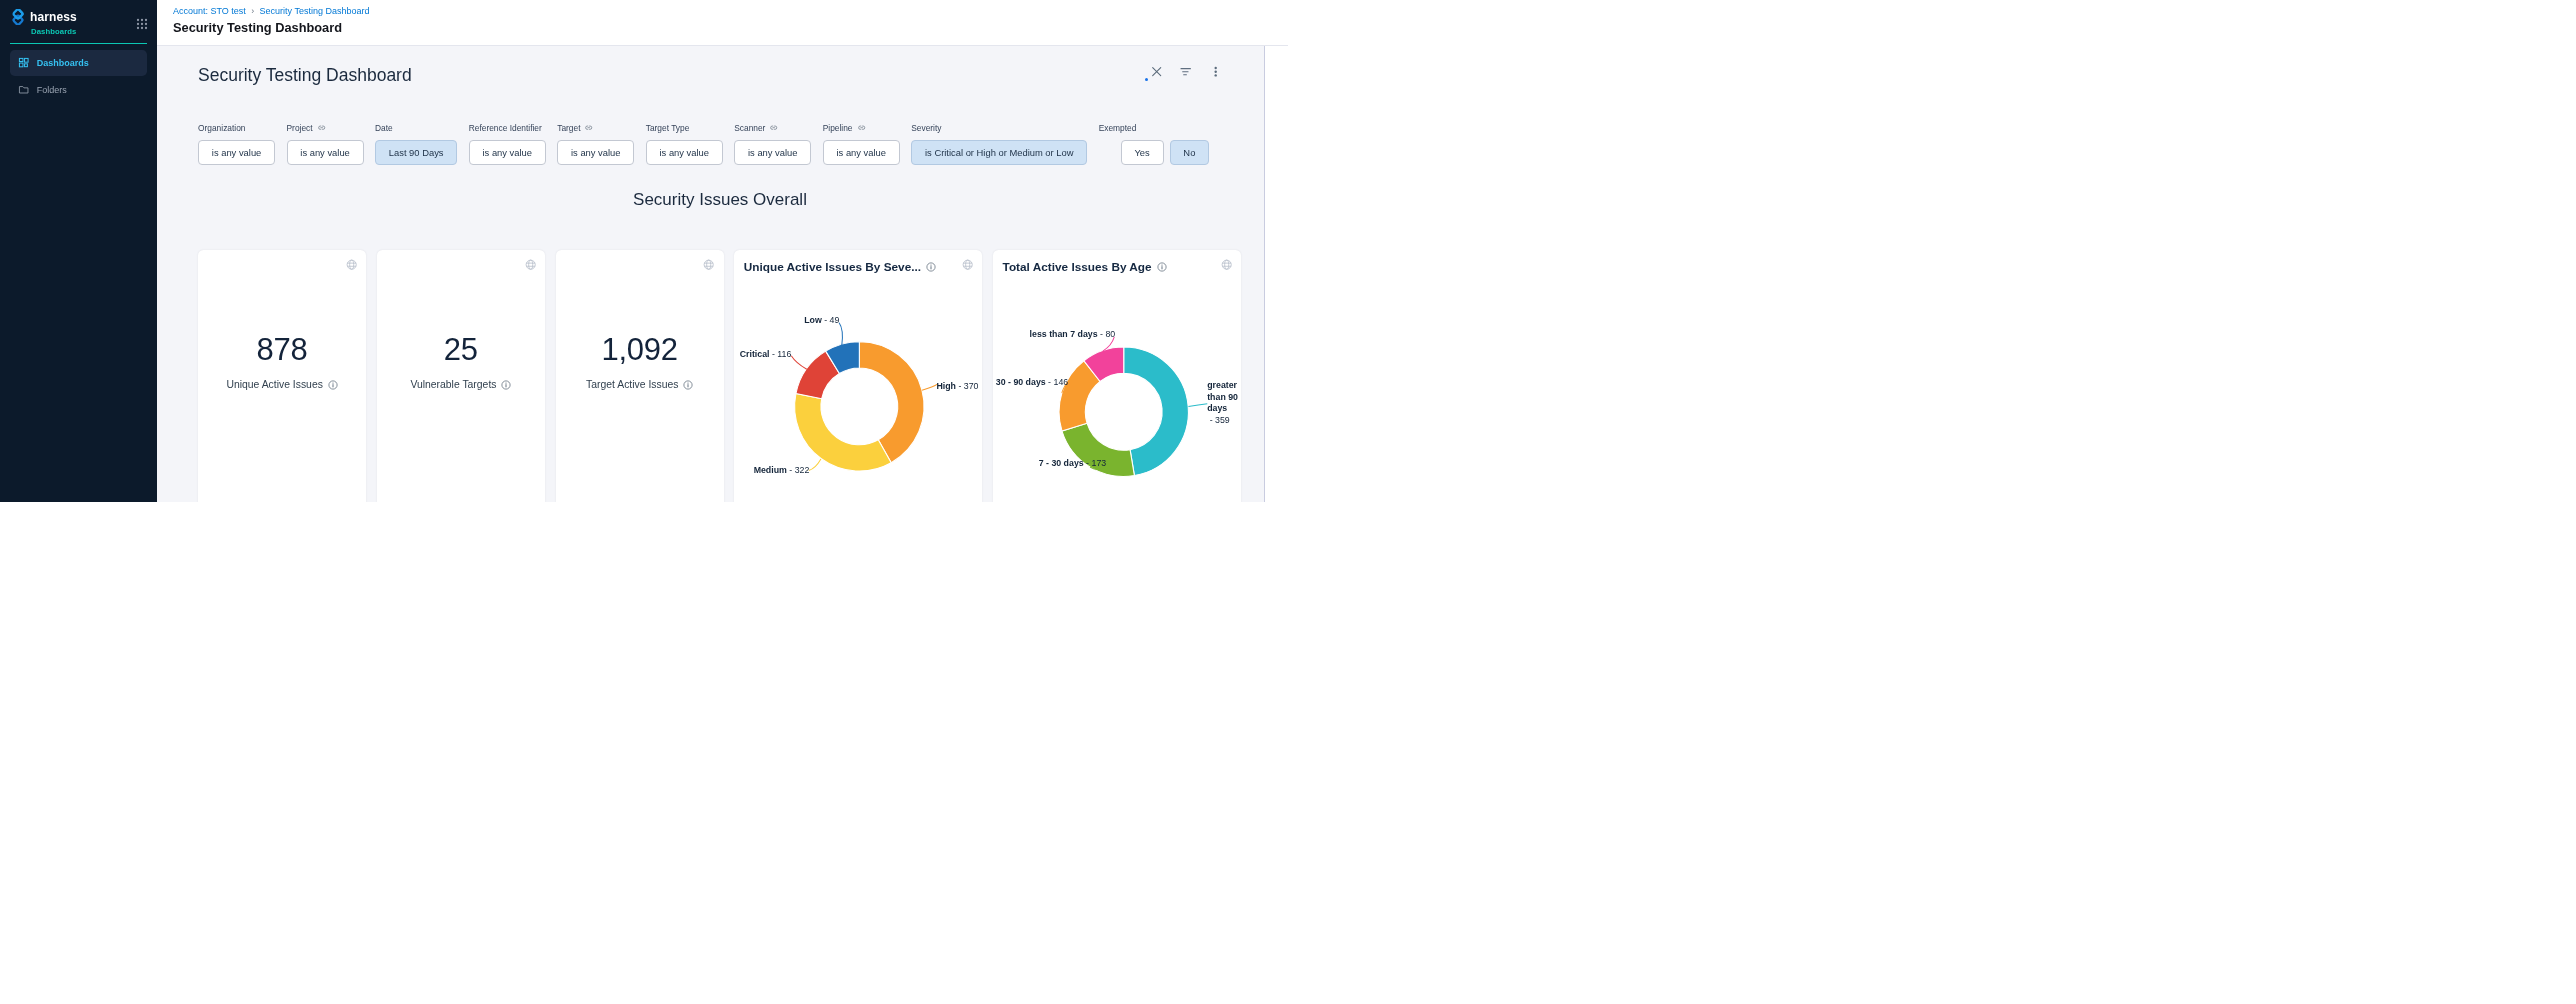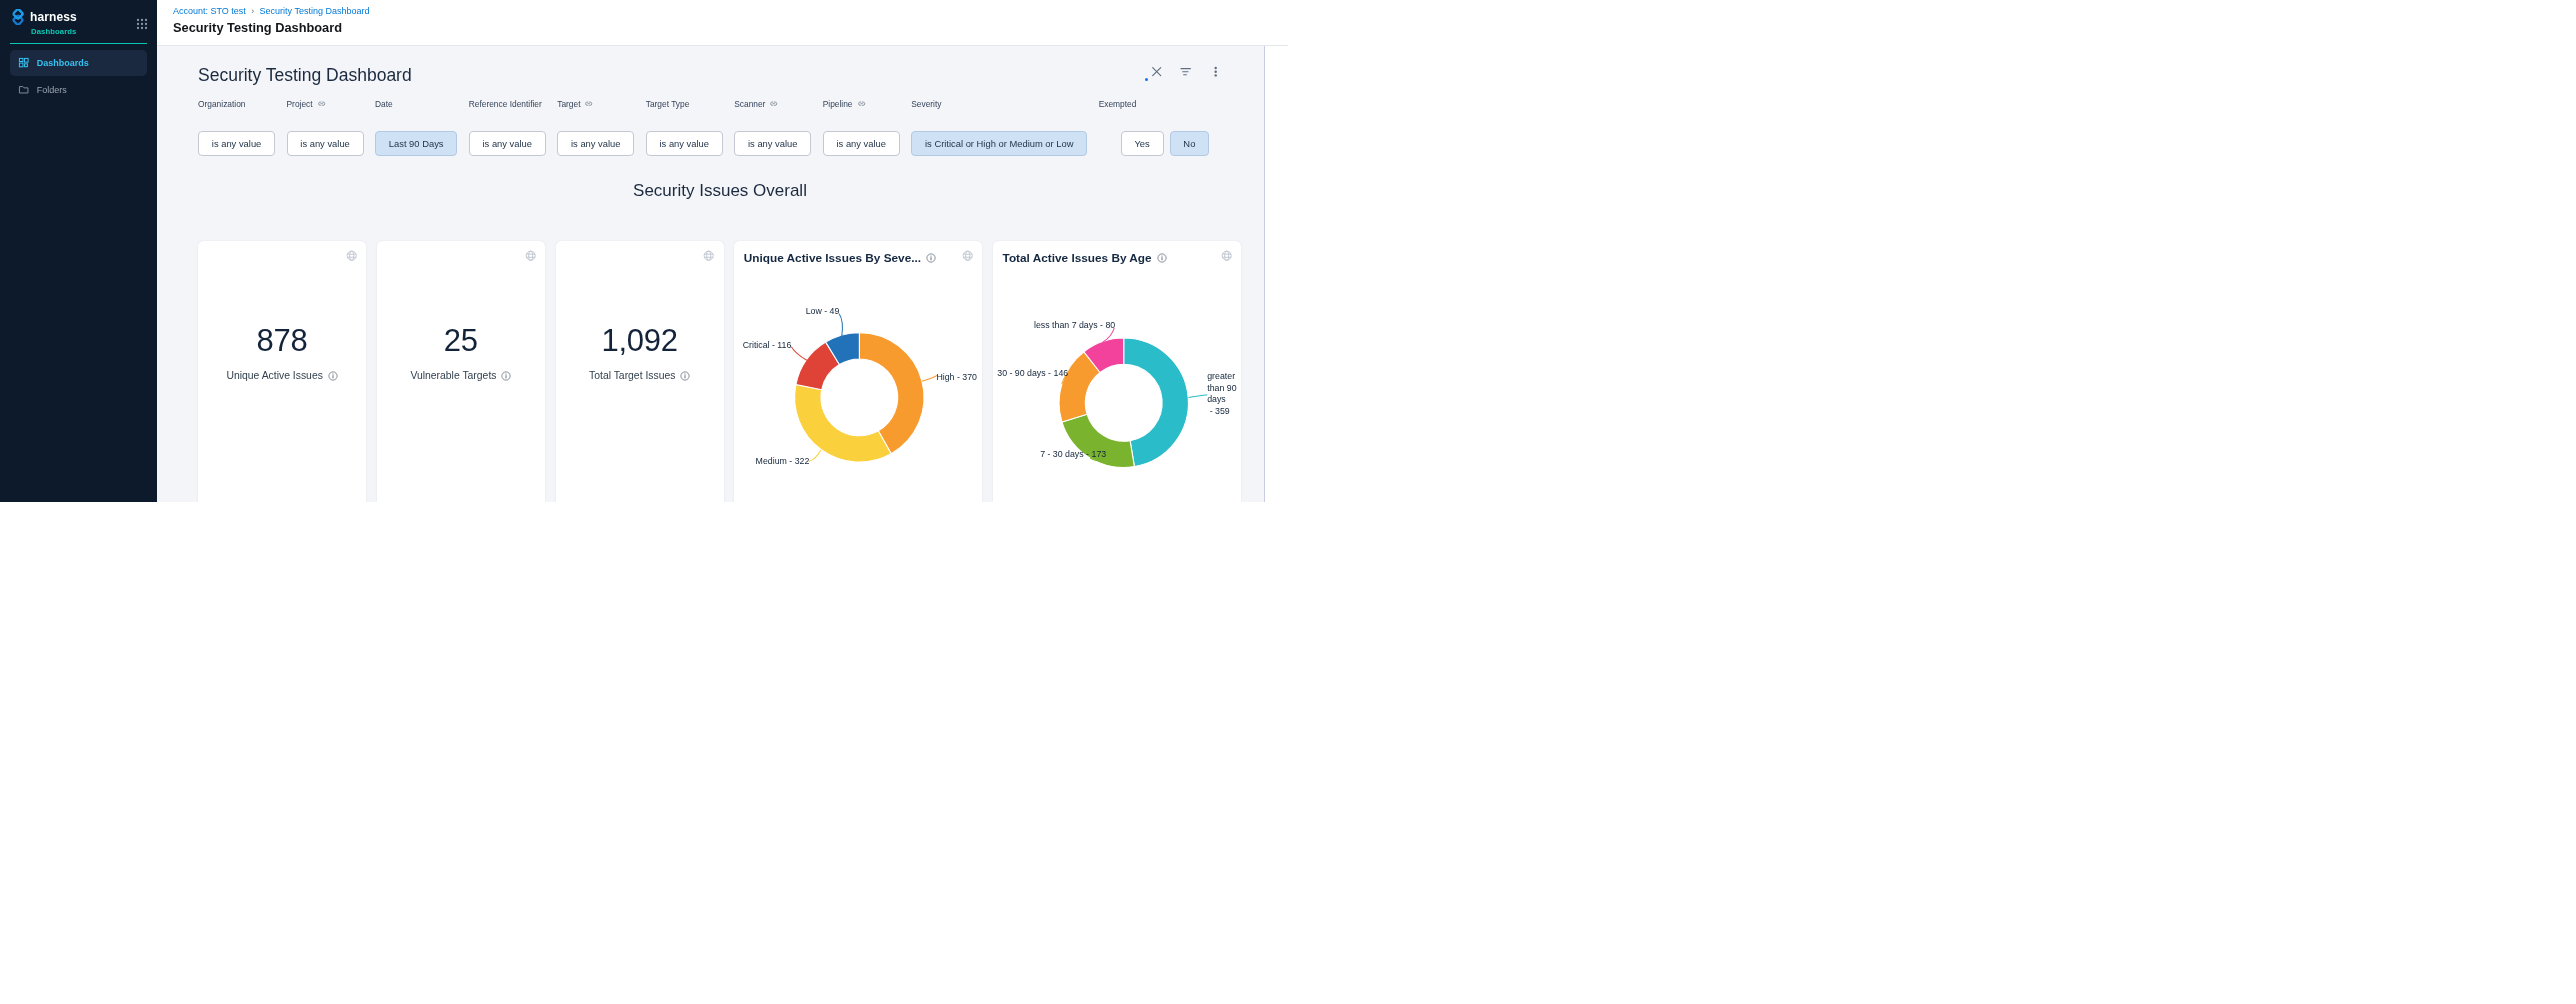--- a/index.html
+++ b/index.html
@@ -29,41 +29,41 @@
   
   .content { position:absolute; left:157px; top:46px; width:1108px; height:456px; background:#f4f5f9; }
   .right-strip { position:absolute; left:1264px; top:46px; width:23.6px; height:456px; background:#ffffff; border-left:0.7px solid #c9cce0; }
 
   .panel-title { margin:19px 0 0 41px; font-size:17.5px; font-weight:400; color:#1b2a3e; }
   .toolbar { position:absolute; top:19.5px; left:994px; display:flex; gap:18px; }
   .toolbar .ticon { width:11.4px; height:11.4px; cursor:pointer; }
   .cursor-dot { position:absolute; left:988px; top:32px; width:3.4px; height:3.4px; border-radius:50%; background:#1a73e8; }
 
   .filters { display:flex; gap:11.4px; margin:12.8px 0 0 41px; align-items:flex-end; }
-  .fgroup { display:flex; flex-direction:column; gap:22px; }
+  .fgroup { display:flex; flex-direction:column; gap:7px;margin-top:24px; }
   .flabel { display:flex; align-items:center; gap:4px; font-size:8.4px; color:#36445a; font-weight:500; height:10px; }
   .flabel .licon { width:9.4px; height:9.4px; }
   .chip { height:25px; padding:0 12.8px; background:#ffffff; border:0.7px solid #c3c8d2; border-radius:4px; font-family:inherit; font-size:9.4px; color:#1e3147; cursor:pointer; white-space:nowrap; }
   .chip.active { background:#cfe2f5; border-color:#b2c9e2; }
   .yesno { display:flex; gap:6px;padding-left:22px; }
 
   .section-title { margin:25.6px 0 0 41px; width:1044px; text-align:center; font-size:17px; font-weight:400; color:#1b2a3e; }
 
   .cards { display:flex; gap:10.8px; margin:40px 0 0 41px; }
   .card { position:relative; background:#ffffff; border-radius:5.4px; height:273px; box-shadow:0 0.7px 2px rgba(40,41,61,.10); }
   .tile { width:168px; display:flex; flex-direction:column; align-items:center; }
   .chart-card { width:248px; }
   .globe { position:absolute; top:8.8px; right:8.8px; width:11.4px; height:11.4px; cursor:pointer; }
   .tile-value { margin-top:82px; font-size:31px; font-weight:400; color:#13233a; letter-spacing:-0.3px; }
   .tile-label { margin-top:10.8px; display:flex; align-items:center; gap:4.7px; font-size:10.4px; color:#32414f; }
   .iicon { width:10px; height:10px; flex:0 0 auto; cursor:pointer; }
   .card-title { position:absolute; left:9.4px; top:10px; display:flex; align-items:center; gap:5.4px; font-size:11.8px; font-weight:600; color:#152841; max-width:202px; }
   .donut-svg { position:absolute; left:0; top:0; width:248px; height:273px; }
   .chart-label { position:absolute; font-size:8.8px; color:#14253a; white-space:nowrap; line-height:1.3; }
-  .chart-label b { font-weight:normal; }
+  .chart-label b { font-weight:bold; }
   .chart-label .sep, .chart-label .val { font-weight:400; white-space:pre; }
   .chart-label.wrap { white-space:normal; width:34px; }
   .tx-right { transform:translateX(-100%); }
 </style>
 </head>
 <body>
 
 <aside class="sidebar">
   <div class="logo-row">
     <svg class="logo-mark" viewBox="0 0 24 24">
@@ -286,21 +286,21 @@
       <svg class="globe" viewBox="0 0 18 18">
           <g fill="none" stroke="#b7becb" stroke-width="1.3">
             <circle cx="9" cy="9" r="7.2"></circle>
             <ellipse cx="9" cy="9" rx="3.2" ry="7.2"></ellipse>
             <line x1="2.2" y1="6.5" x2="15.8" y2="6.5"></line>
             <line x1="2.2" y1="11.5" x2="15.8" y2="11.5"></line>
           </g>
         </svg>
       <div class="tile-value">1,092</div>
       <div class="tile-label">
-          <span>Total Target Issues</span>
+          <span>Target Active Issues</span>
         <svg class="iicon" viewBox="0 0 16 16">
             <circle cx="8" cy="8" r="6.6" fill="none" stroke="#5f6c7b" stroke-width="1.2"></circle>
             <circle cx="8" cy="4.9" r="0.9" fill="#5f6c7b"></circle>
             <rect x="7.25" y="6.7" width="1.5" height="5" fill="#5f6c7b"></rect>
           </svg>
       </div>
     </div>
 
     <div class="card chart-card">
       <div class="card-title">

